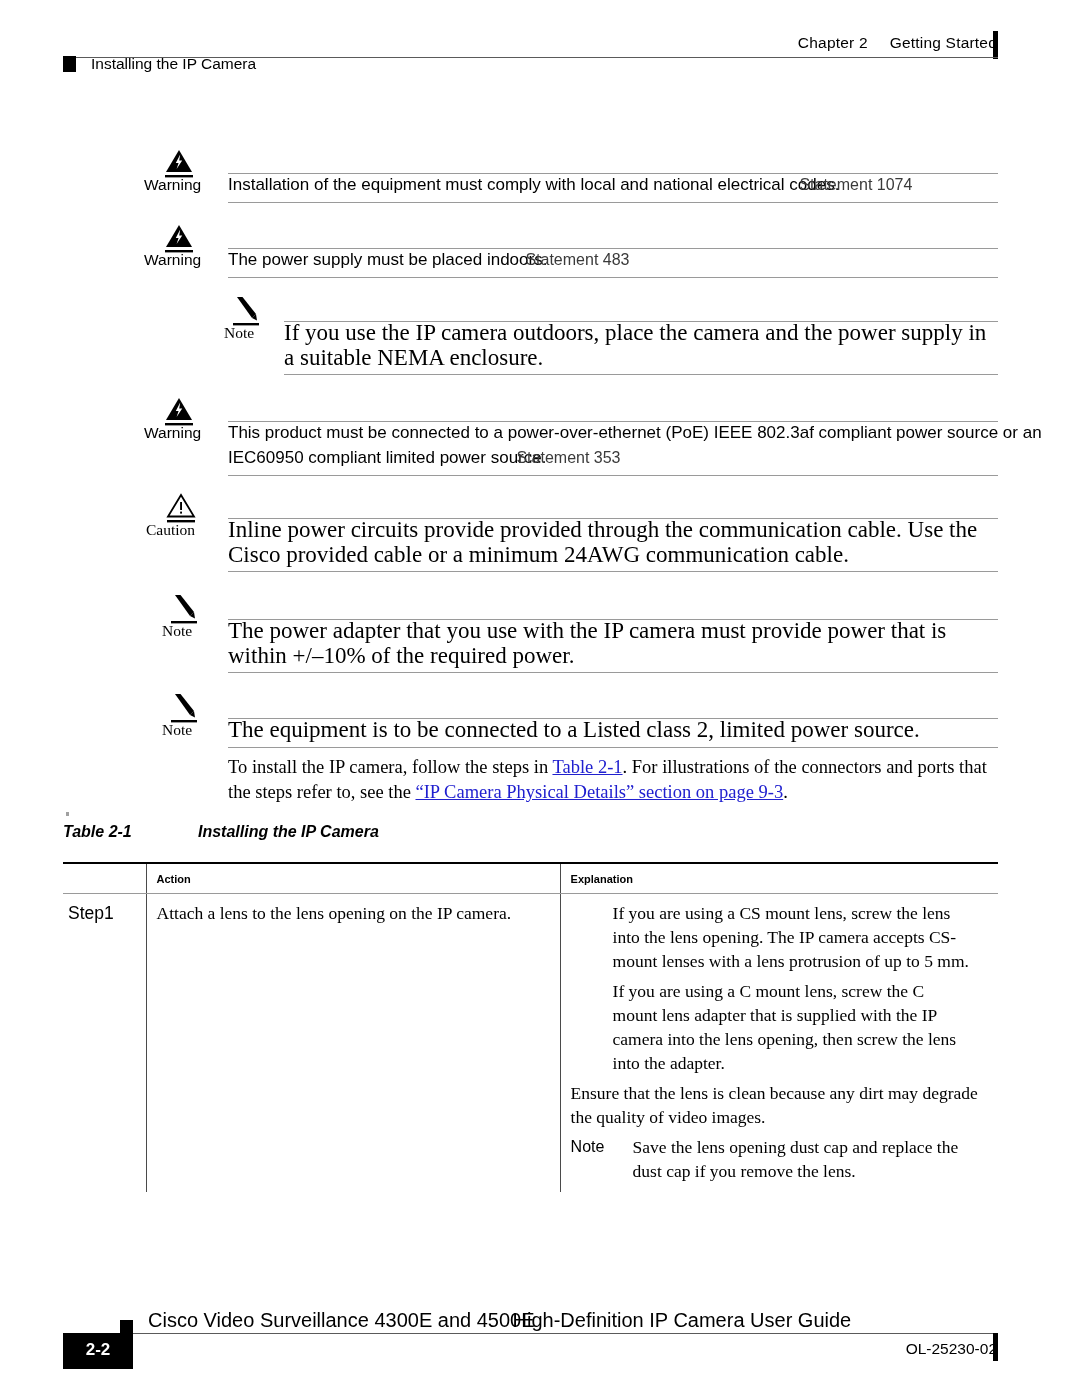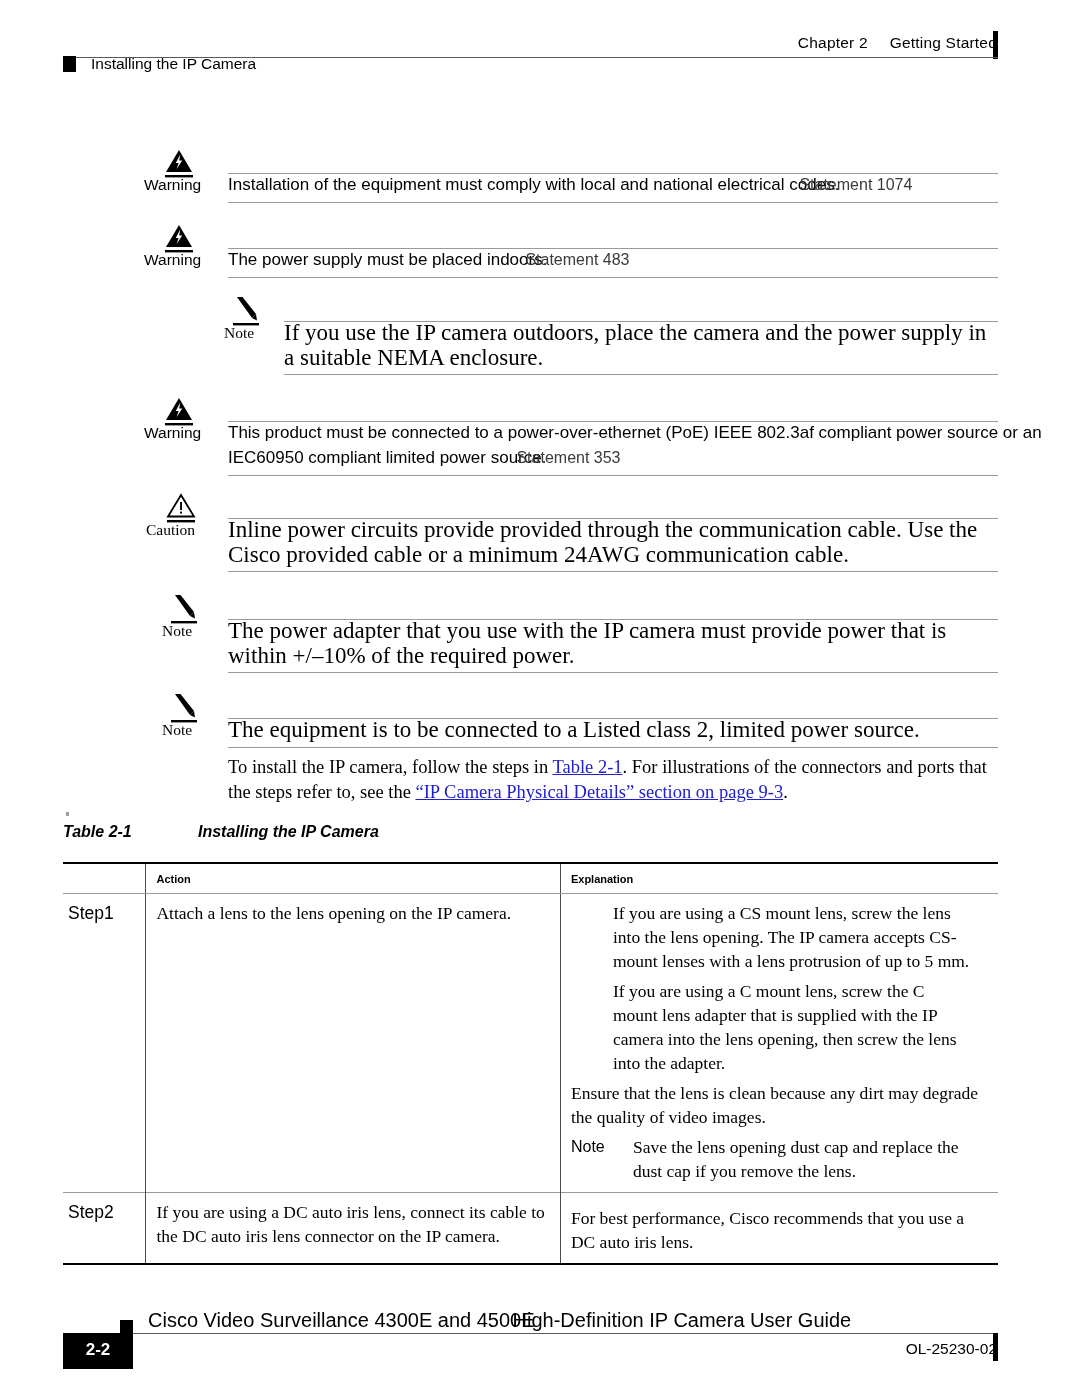--- a/index.html
+++ b/index.html
@@ -421,27 +421,20 @@
       <td class="vline-expl">
         <p class="p-indent">If you are using a CS mount lens, screw the lens into the lens opening. The IP camera accepts CS-mount lenses with a lens protrusion of up to 5 mm.</p>
         <p class="p-indent">If you are using a C mount lens, screw the C mount lens adapter that is supplied with the IP camera into the lens opening, then screw the lens into the adapter.</p>
         <p class="p-plain">Ensure that the lens is clean because any dirt may degrade the quality of video images.</p>
         <div class="inline-note">
           <span class="nlabel">Note</span>
           <span class="ntext">Save the lens opening dust cap and replace the dust cap if you remove the lens.</span>
         </div>
       </td>
     </tr>
-    <tr class="row-sep row-last">
-      <td class="cell-step">Step2</td>
-      <td class="vline-action">If you are using a DC auto iris lens, connect its cable to the DC auto iris lens connector on the IP camera.</td>
-      <td class="vline-expl">
-        <p class="p-plain last">For best performance, Cisco recommends that you use a DC auto iris lens.</p>
-      </td>
-    </tr>
   </tbody>
 </table>
 
 <div class="page-footer">
   <div class="footer-square"></div>
   <div class="footer-title">
     <span>Cisco Video Surveillance 4300E and 4500E</span><span class="overlap"><span style="margin-left:-22px;">High-Definition IP Camera User Guide</span></span>
   </div>
   <div class="footer-rule"></div>
   <div class="footer-pagebox"></div>

